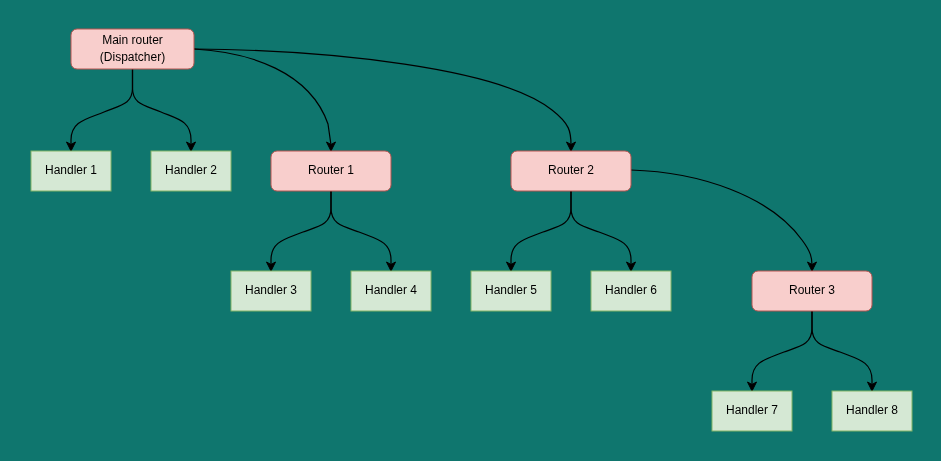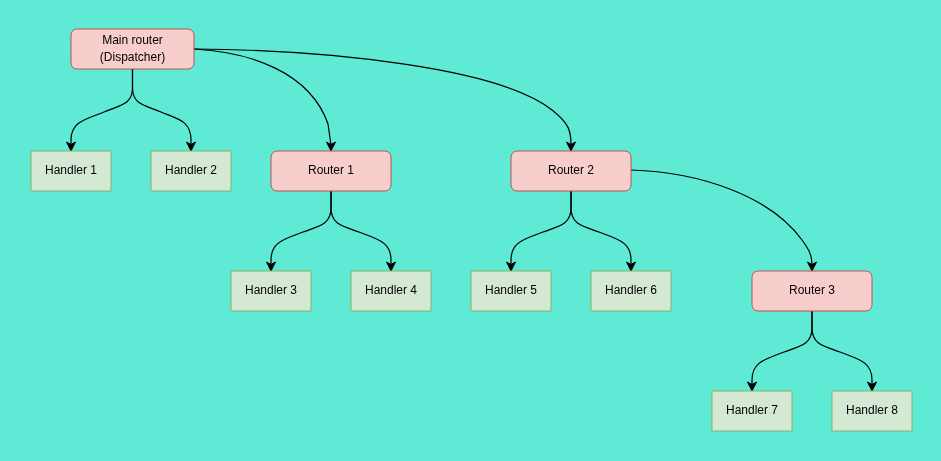--- a/index.html
+++ b/index.html
@@ -7,21 +7,21 @@
     padding: 0;
     background: #ffffff;
   }
   body {
     font-family: "Liberation Sans", sans-serif;
   }
   #canvas-wrap {
     position: relative;
     width: 941px;
     height: 461px;
-    background: #5eead4;
+    background: #0f766e;
     overflow: hidden;
   }
   svg#diagram {
     display: block;
     width: 941px;
     height: 461px;
   }
   .node-shape {
     stroke-width: 1;
   }

